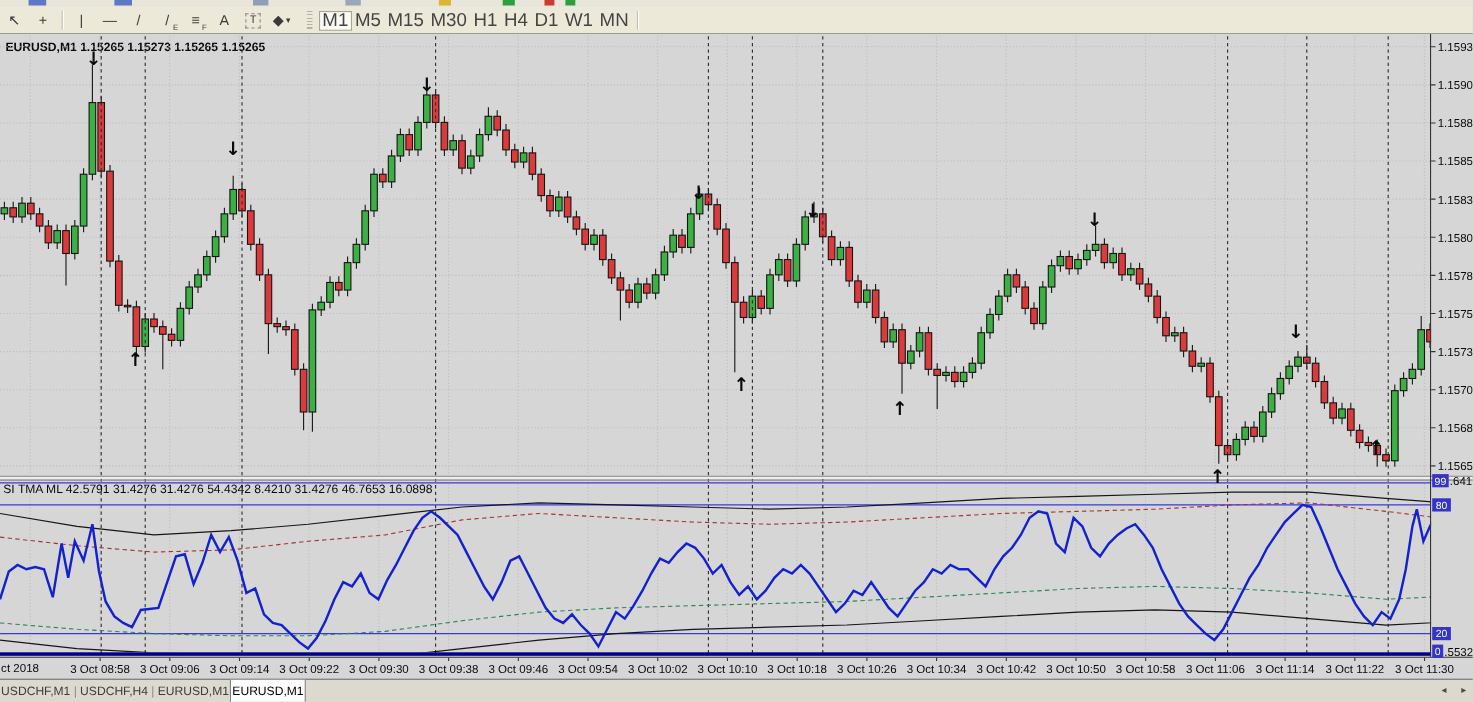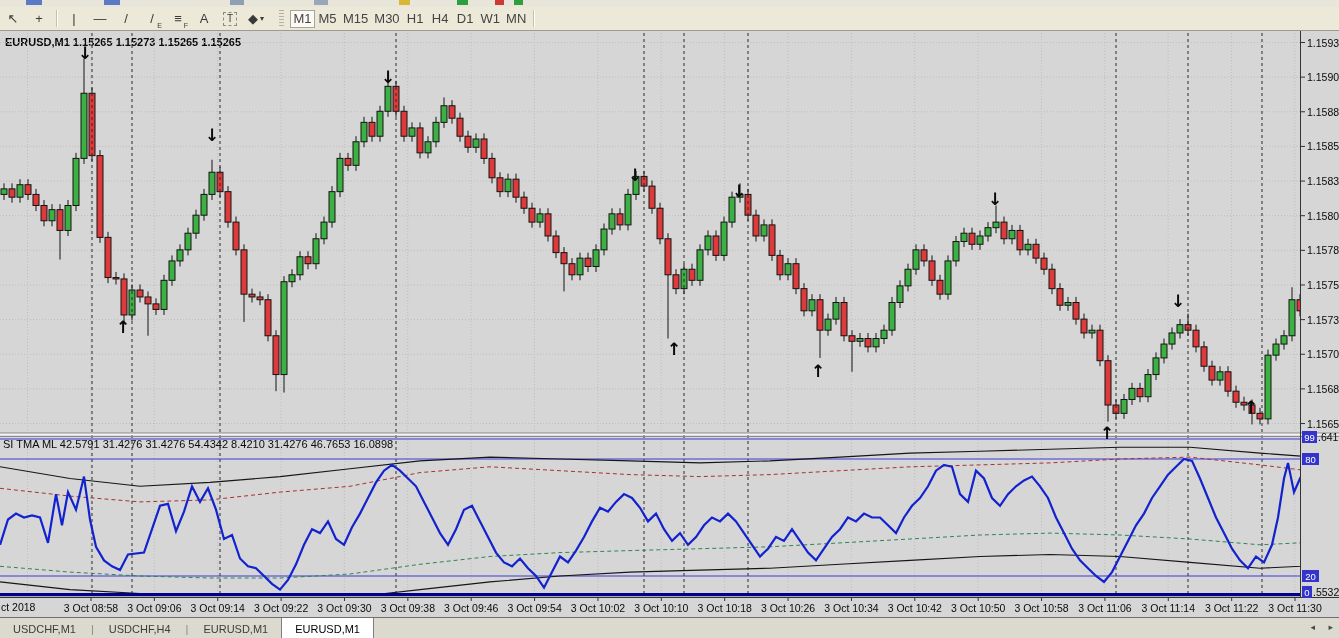--- a/index.html
+++ b/index.html
@@ -7,30 +7,30 @@
   #top-strip{position:absolute;top:0;left:0;width:1339px;height:7px;background:#e8e5da;border-bottom:1px solid #f7f6f1;}
   #top-strip .sliver{position:absolute;top:0;height:5px;}
   #toolbar{position:absolute;top:7px;left:0;width:1339px;height:23px;background:#ece9d8;border-bottom:1px solid #9d9a90;display:flex;align-items:center;}
   .tool{width:26px;height:21px;display:flex;align-items:center;justify-content:center;font-size:13px;color:#3a3a3a;background:transparent;border:1px solid transparent;position:relative;padding:0;cursor:default;}
   .tool .glyph{line-height:1;}
   .tool .sub{position:absolute;right:2px;bottom:-1px;font-size:7px;color:#3a3a3a;}
   .tool .caret{font-size:8px;margin-left:2px;color:#3a3a3a;}
   .tool .boxed{border:1px dashed #8a8a8a;padding:0 3px;font-size:10px;line-height:12px;}
   .tsep{width:1px;height:17px;background:#c3c0b2;box-shadow:1px 0 0 #ffffff;margin:0 4px;}
   .handle{width:5px;height:17px;margin:0 6px 0 10px;background:repeating-linear-gradient(to bottom,#b4b1a4 0 1px,#ece9d8 1px 3px);}
-  .tf{min-width:25px;height:18px;font-size:13px;color:#444;display:flex;align-items:center;justify-content:center;padding:0 2px;border:1px solid transparent;background:transparent;cursor:default;}
+  .tf{min-width:25px;height:18px;font-size:17px;color:#444;display:flex;align-items:center;justify-content:center;padding:0 2px;border:1px solid transparent;background:transparent;cursor:default;}
   .tf.active{background:#fbfaf4;border:1px solid #a8a594;}
   #chart-svg{position:absolute;top:31px;left:0;}
   .ttl{font:bold 11px "Liberation Sans",sans-serif;fill:#0a0a0a;}
   .ilbl{font:11px "Liberation Sans",sans-serif;fill:#0a0a0a;}
   .ax{font:10.5px "Liberation Sans",sans-serif;fill:#0a0a0a;}
   .tx{font:10.5px "Liberation Sans",sans-serif;fill:#0a0a0a;}
   .tagtxt{font:9.5px "Liberation Sans",sans-serif;fill:#ffffff;}
   #tabs{position:absolute;left:0;top:617px;width:1339px;height:21px;background:#dcd9ce;border-top:1px solid #6f6f6f;display:flex;align-items:stretch;font-size:11px;color:#3c3c3c;}
-  .tab{display:flex;align-items:center;padding:0 13px;cursor:default;}
+  .tab{display:flex;align-items:center;padding:0 1px;cursor:default;}
   .tab.active{background:#ffffff;border-left:1px solid #7f7f7f;border-right:1px solid #7f7f7f;color:#000;}
   .tabsep{display:flex;align-items:center;color:#8a8a8a;padding:0 2px;}
   .tabscroll{position:absolute;top:4px;font-size:9px;color:#4a4a4a;cursor:default;}
 </style>
 </head>
 <body>
 
 <div id="app">
   <div id="top-strip">
       <div class="sliver" style="left: 26px; width: 16px; background: rgb(91, 121, 196);"></div>

